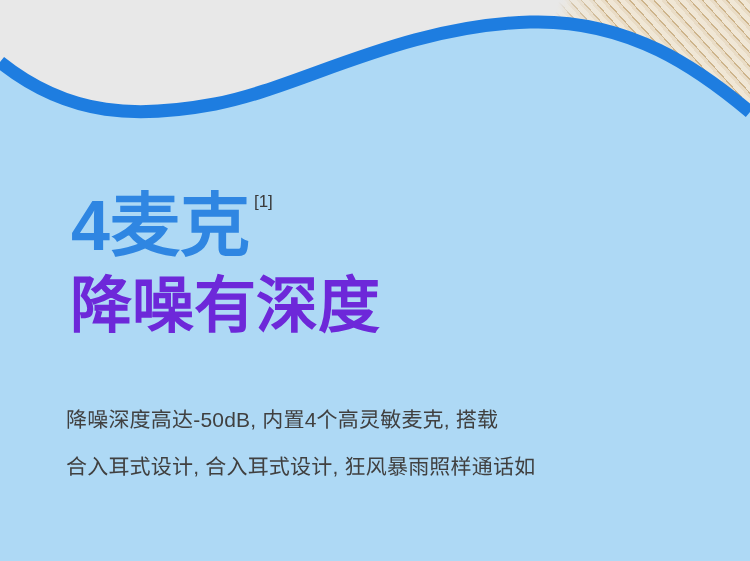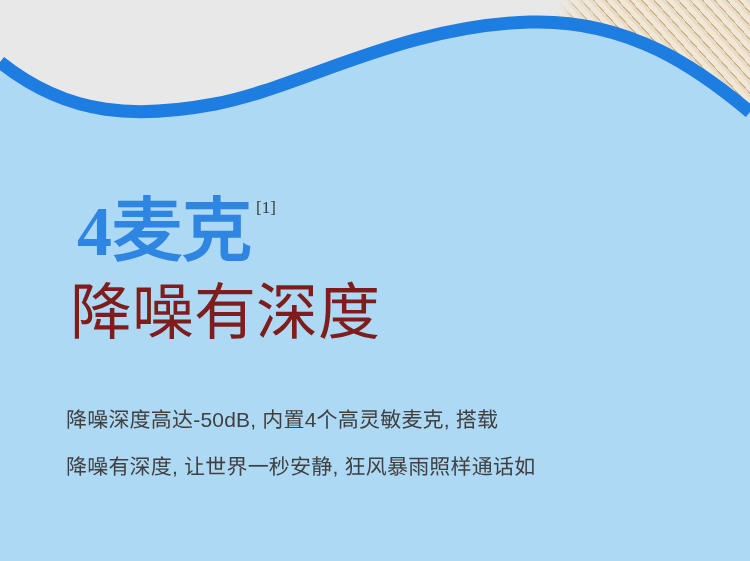--- a/index.html
+++ b/index.html
@@ -83,49 +83,48 @@
   }
 
   .headline-block {
     position: absolute;
     left: 70px;
     top: 186px;
     width: 620px;
   }
 
   .headline-primary {
-    margin: 7px;
+    margin: 1px;
     font-size: 70px;
     line-height: 78px;
     font-weight: 700;
     color: #2f86e2;
     letter-spacing: 0px;
     white-space: nowrap;
     display: flex;
     align-items: flex-start;
-    font-family: Liberation Serif, serif;
   }
   .headline-primary .hl-text { display: inline-block; }
   .footnote-mark {
     font-size: 17px;
     line-height: 17px;
     font-weight: 400;
     color: #3a3a3a;
     margin-left: 4px;
     margin-top: 6px;
     display: inline-block;
     vertical-align: super;
   }
 
   .headline-secondary {
     margin: 6px 0 0 0;
     font-size: 62px;
     line-height: 70px;
-    font-weight: 400;
-    color: #7f1d1d;
+    font-weight: 700;
+    color: #6d28d9;
     letter-spacing: 0px;
     white-space: nowrap;
   }
 
   .body-copy {
     position: absolute;
     left: 66px;
     top: 396px;
     width: 640px;
     font-size: 21px;
@@ -162,17 +161,17 @@
     <div class="headline-block">
       <h1 class="headline-primary">
         <span class="hl-text">4麦克</span>
         <sup class="footnote-mark">[1]</sup>
       </h1>
       <h2 class="headline-secondary">降噪有深度</h2>
     </div>
 
     <div class="body-copy">
       <span class="body-line">降噪深度高达-50dB, 内置4个高灵敏麦克, 搭载</span>
-      <span class="body-line">降噪有深度, 让世界一秒安静, 狂风暴雨照样通话如</span>
+      <span class="body-line">合入耳式设计, 合入耳式设计, 狂风暴雨照样通话如</span>
     </div>
 
   </div>
 </div>
 
 </body></html>

